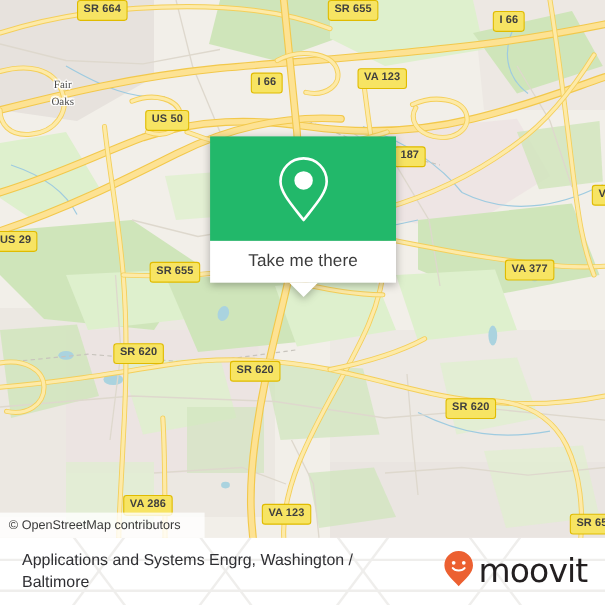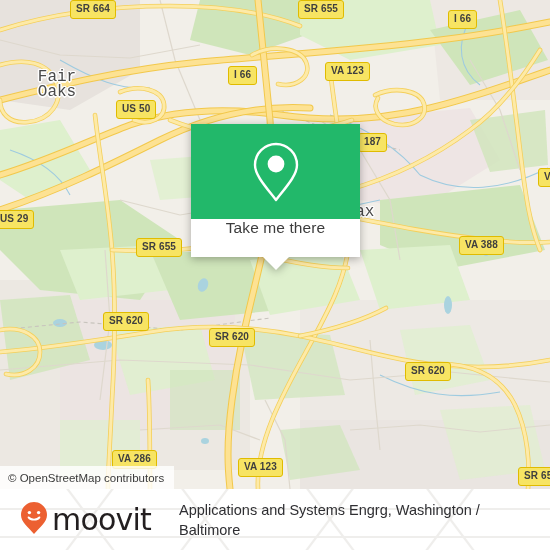--- a/index.html
+++ b/index.html
@@ -46,22 +46,22 @@
     padding: 3px 5px 4px 5px;
     white-space: nowrap;
     letter-spacing: 0.1px;
     box-sizing: border-box;
   }
 
   
   .place {
     position: absolute;
     color: #4a4a4a;
-    font-family: Liberation Mono, monospace;
-    font-size: 16px;
+    font-family: Liberation Serif, serif;
+    font-size: 10px;
     line-height: 15px;
     white-space: pre;
     text-align: center;
     text-shadow:
        1.5px 0 0 rgba(255,255,255,.9), -1.5px 0 0 rgba(255,255,255,.9),
        0 1.5px 0 rgba(255,255,255,.9), 0 -1.5px 0 rgba(255,255,255,.9),
        1px 1px 0 rgba(255,255,255,.9), -1px -1px 0 rgba(255,255,255,.9),
        1px -1px 0 rgba(255,255,255,.9), -1px 1px 0 rgba(255,255,255,.9);
   }
 
@@ -78,20 +78,21 @@
     background: #22b86a;
     display: flex;
     align-items: center;
     justify-content: center;
   }
   #popup-pin svg { display: block; }
   #popup-button {
     background: #ffffff;
     height: 38px;
     display: flex;
+    align-items: center;
     justify-content: center;
     color: #3c3c3c;
     font-size: 15.5px;
     font-family: "Liberation Sans", sans-serif;
     letter-spacing: 0.1px;
     cursor: pointer;
   }
   #popup-tail {
     position: absolute;
     left: 50%;
@@ -102,21 +103,21 @@
     border-right: 13px solid transparent;
     border-top: 13px solid #ffffff;
   }
 
   
   #osm-attrib {
     position: absolute;
     left: 0;
     bottom: 0;
     height: 23px;
-    padding: 0 10px 0 8px;
+    padding: 0 22px 0 8px;
     display: flex;
     align-items: center;
     background: rgba(255,255,255,0.80);
     color: #3a3a3a;
     font-size: 11.5px;
     font-family: "Liberation Sans", sans-serif;
   }
 
   
   #footer {
@@ -314,26 +315,26 @@
 
     <div class="place" style="left:22px; top:70px; width:70px;">Fair
 Oaks</div>
     <div class="place" style="left:336px; top:205px; width:50px; text-align:left;">rfax</div>
 
     <div class="shield" style="left:70px;  top:0px;">SR 664</div>
     <div class="shield" style="left:298px; top:0px;">SR 655</div>
     <div class="shield" style="left:448px; top:10px;">I 66</div>
     <div class="shield" style="left:228px; top:66px;">I 66</div>
     <div class="shield" style="left:325px; top:62px;">VA 123</div>
-    <div class="shield" style="left:116px; top:100px;">US 50</div>
+    <div class="shield" style="left:132px; top:100px;">US 50</div>
     <div class="shield" style="left:358px; top:133px;">187</div>
     <div class="shield" style="left:538px; top:168px;">VA</div>
     <div class="shield" style="left:-6px;  top:210px;">US 29</div>
     <div class="shield" style="left:136px; top:238px;">SR 655</div>
-    <div class="shield" style="left:459px; top:236px;">VA 388</div>
+    <div class="shield" style="left:459px; top:236px;">VA 377</div>
     <div class="shield" style="left:103px; top:312px;">SR 620</div>
     <div class="shield" style="left:209px; top:328px;">SR 620</div>
     <div class="shield" style="left:405px; top:362px;">SR 620</div>
     <div class="shield" style="left:112px; top:450px;">VA 286</div>
     <div class="shield" style="left:238px; top:458px;">VA 123</div>
     <div class="shield" style="left:518px; top:467px;">SR 65</div>
 
     <div id="popup">
       <div id="popup-header">
         <span id="popup-pin">
@@ -365,28 +366,28 @@
         <path d="M300 -10 L360 70"></path>
         <path d="M360 -10 L300 70"></path>
         <path d="M420 -10 L480 70"></path>
         <path d="M480 -10 L420 70"></path>
         <path d="M0 20 H550"></path>
         <path d="M0 48 H550"></path>
       </g>
     </svg>
 
     <div id="footer-inner">
+      <div id="footer-title">Applications and Systems Engrg, Washington / Baltimore</div>
       <div id="brand">
         <span>
           <svg width="28" height="34" viewBox="0 0 28 34" xmlns="http://www.w3.org/2000/svg">
             <path d="M14 1 C6.8 1 1 6.8 1 14 C1 21 8 26 14 33 C20 26 27 21 27 14 C27 6.8 21.2 1 14 1 Z" fill="#ec6031"></path>
             <circle cx="9.4" cy="11.6" r="1.7" fill="#ffffff"></circle>
             <circle cx="18.6" cy="11.6" r="1.7" fill="#ffffff"></circle>
             <path d="M8.6 16.4 C10.6 19.4 17.4 19.4 19.4 16.4" fill="none" stroke="#ffffff" stroke-width="1.9" stroke-linecap="round"></path>
           </svg>
         </span>
         <span id="brand-wordmark">moovit</span>
       </div>
-      <div id="footer-title">Applications and Systems Engrg, Washington / Baltimore</div>
     </div>
   </div>
 
 </div>
 
 </body></html>

